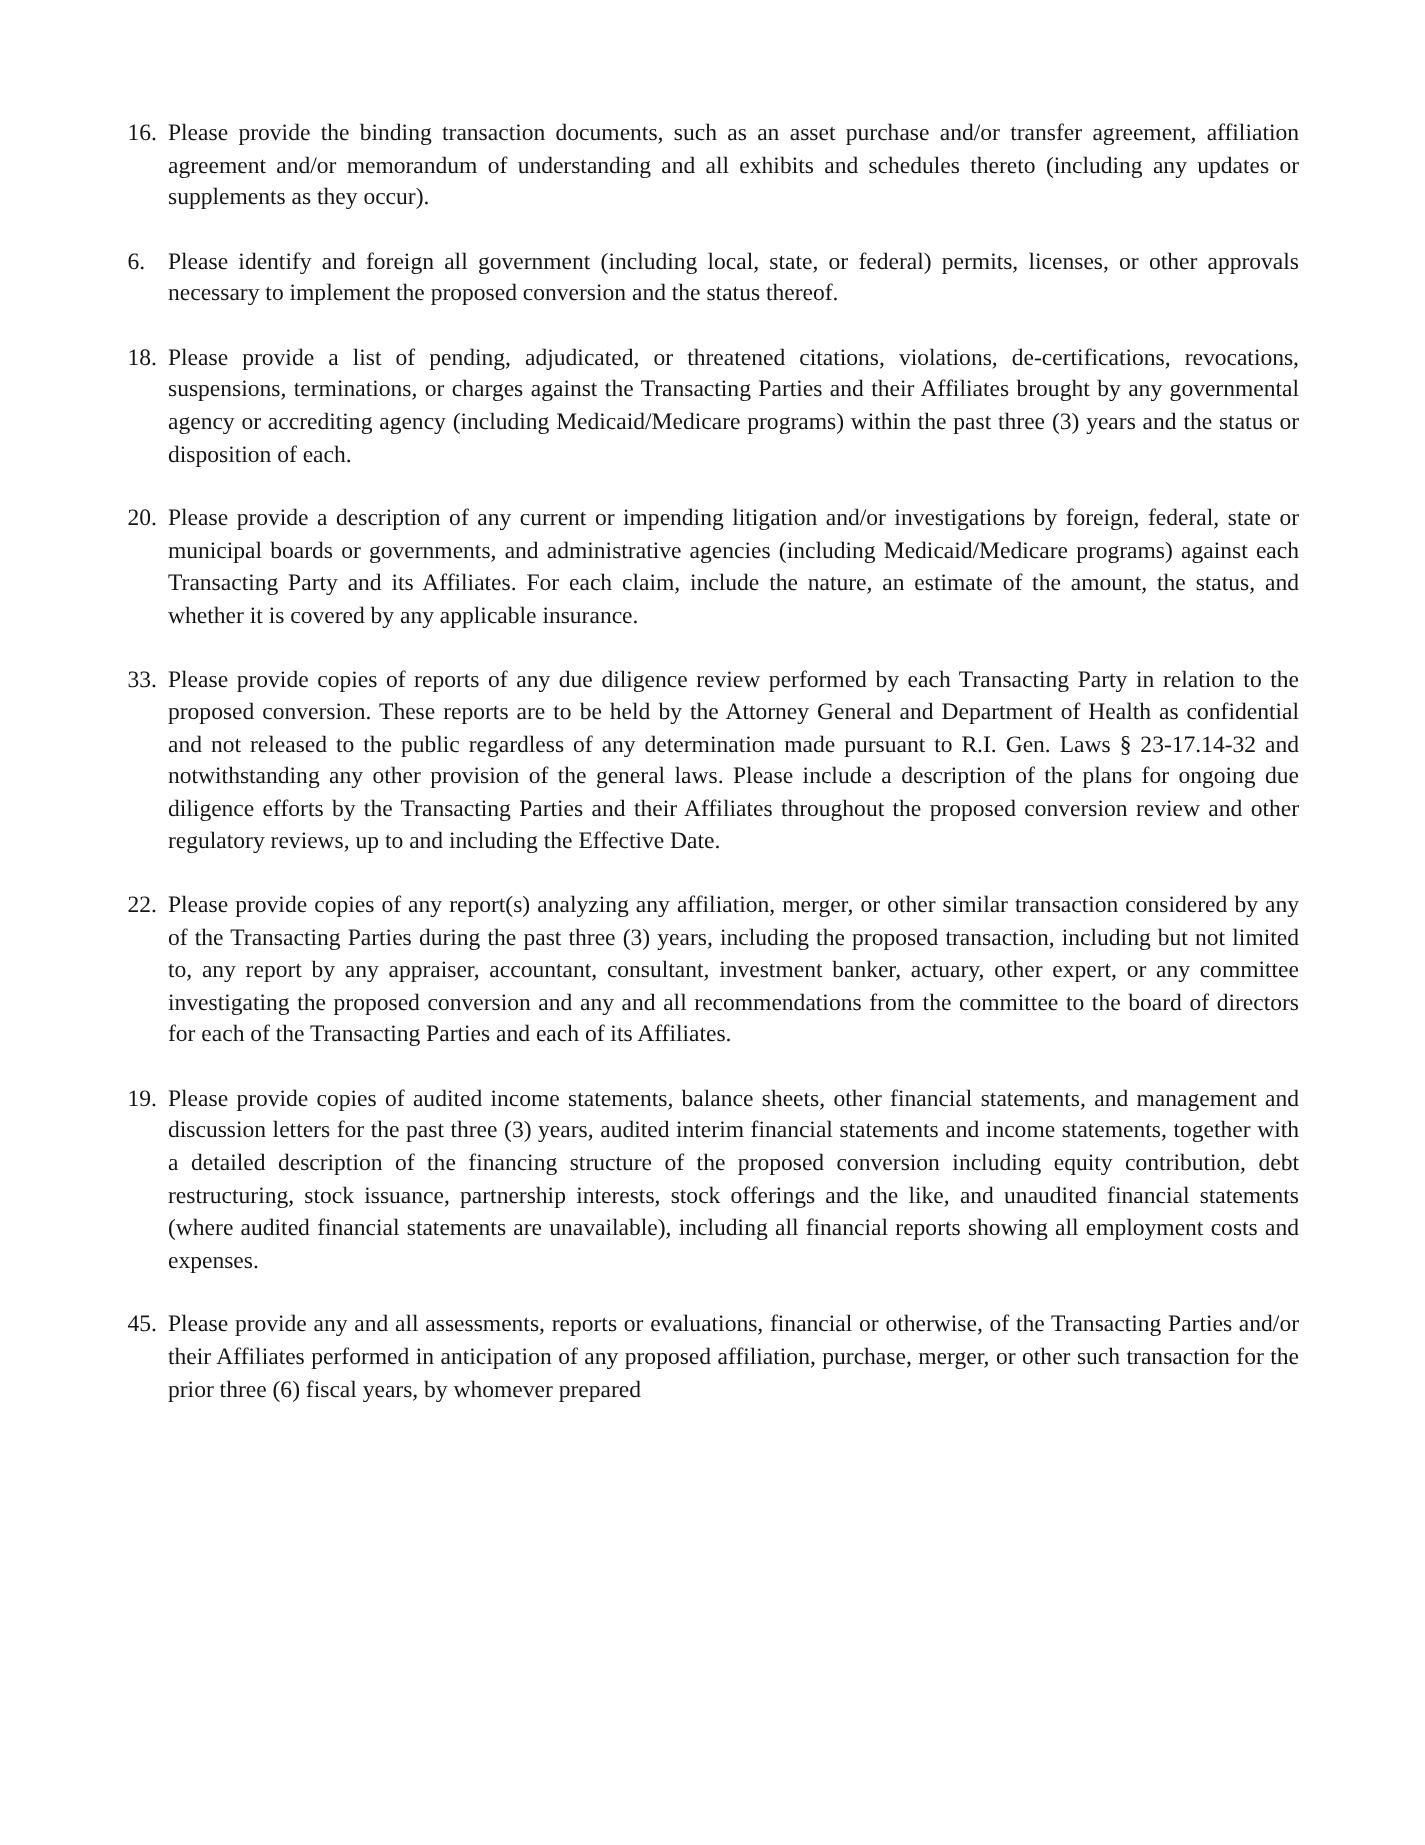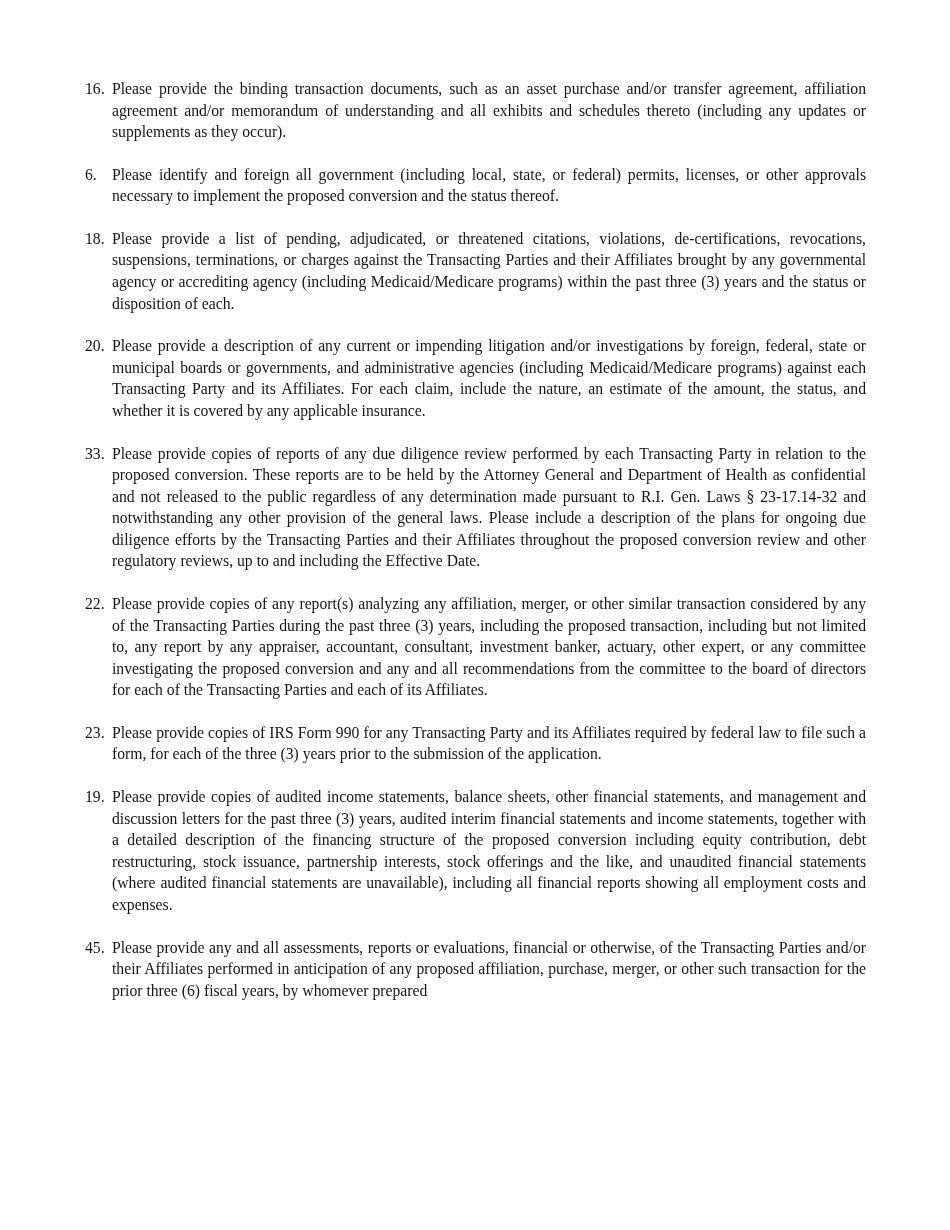--- a/index.html
+++ b/index.html
@@ -62,24 +62,20 @@
   <div class="item">
     <span class="item-number">33.</span>
     <span class="item-text">Please provide copies of reports of any due diligence review performed by each Transacting Party in relation to the proposed conversion.  These reports are to be held by the Attorney General and Department of Health as confidential and not released to the public regardless of any determination made pursuant to R.I. Gen. Laws § 23-17.14-32 and notwithstanding any other provision of the general laws.  Please include a description of the plans for ongoing due diligence efforts by the Transacting Parties and their Affiliates throughout the proposed conversion review and other regulatory reviews, up to and including the Effective Date.</span>
   </div>
 
   <div class="item">
     <span class="item-number">22.</span>
     <span class="item-text">Please provide copies of any report(s) analyzing any affiliation, merger, or other similar transaction considered by any of the Transacting Parties during the past three (3) years, including the proposed transaction, including but not limited to, any report by any appraiser, accountant, consultant, investment banker, actuary, other expert, or any committee investigating the proposed conversion and any and all recommendations from the committee to the board of directors for each of the Transacting Parties and each of its Affiliates.</span>
   </div>
 
-  <div class="item">
-    <span class="item-number">23.</span>
-    <span class="item-text">Please provide copies of IRS Form 990 for any Transacting Party and its Affiliates required by federal law to file such a form, for each of the three (3) years prior to the submission of the application.</span>
-  </div>
 
   <div class="item">
     <span class="item-number">19.</span>
     <span class="item-text">Please provide copies of audited income statements, balance sheets, other financial statements, and management and discussion letters for the past three (3) years, audited interim financial statements and income statements, together with a detailed description of the financing structure of the proposed conversion including equity contribution, debt restructuring, stock issuance, partnership interests, stock offerings and the like, and unaudited financial statements (where audited financial statements are unavailable), including all financial reports showing all employment costs and expenses.</span>
   </div>
 
   <div class="item">
     <span class="item-number">45.</span>
     <span class="item-text">Please provide any and all assessments, reports or evaluations, financial or otherwise, of the Transacting Parties and/or their Affiliates performed in anticipation of any proposed affiliation, purchase, merger, or other such transaction for the prior three (6) fiscal years, by whomever prepared</span>
   </div>

